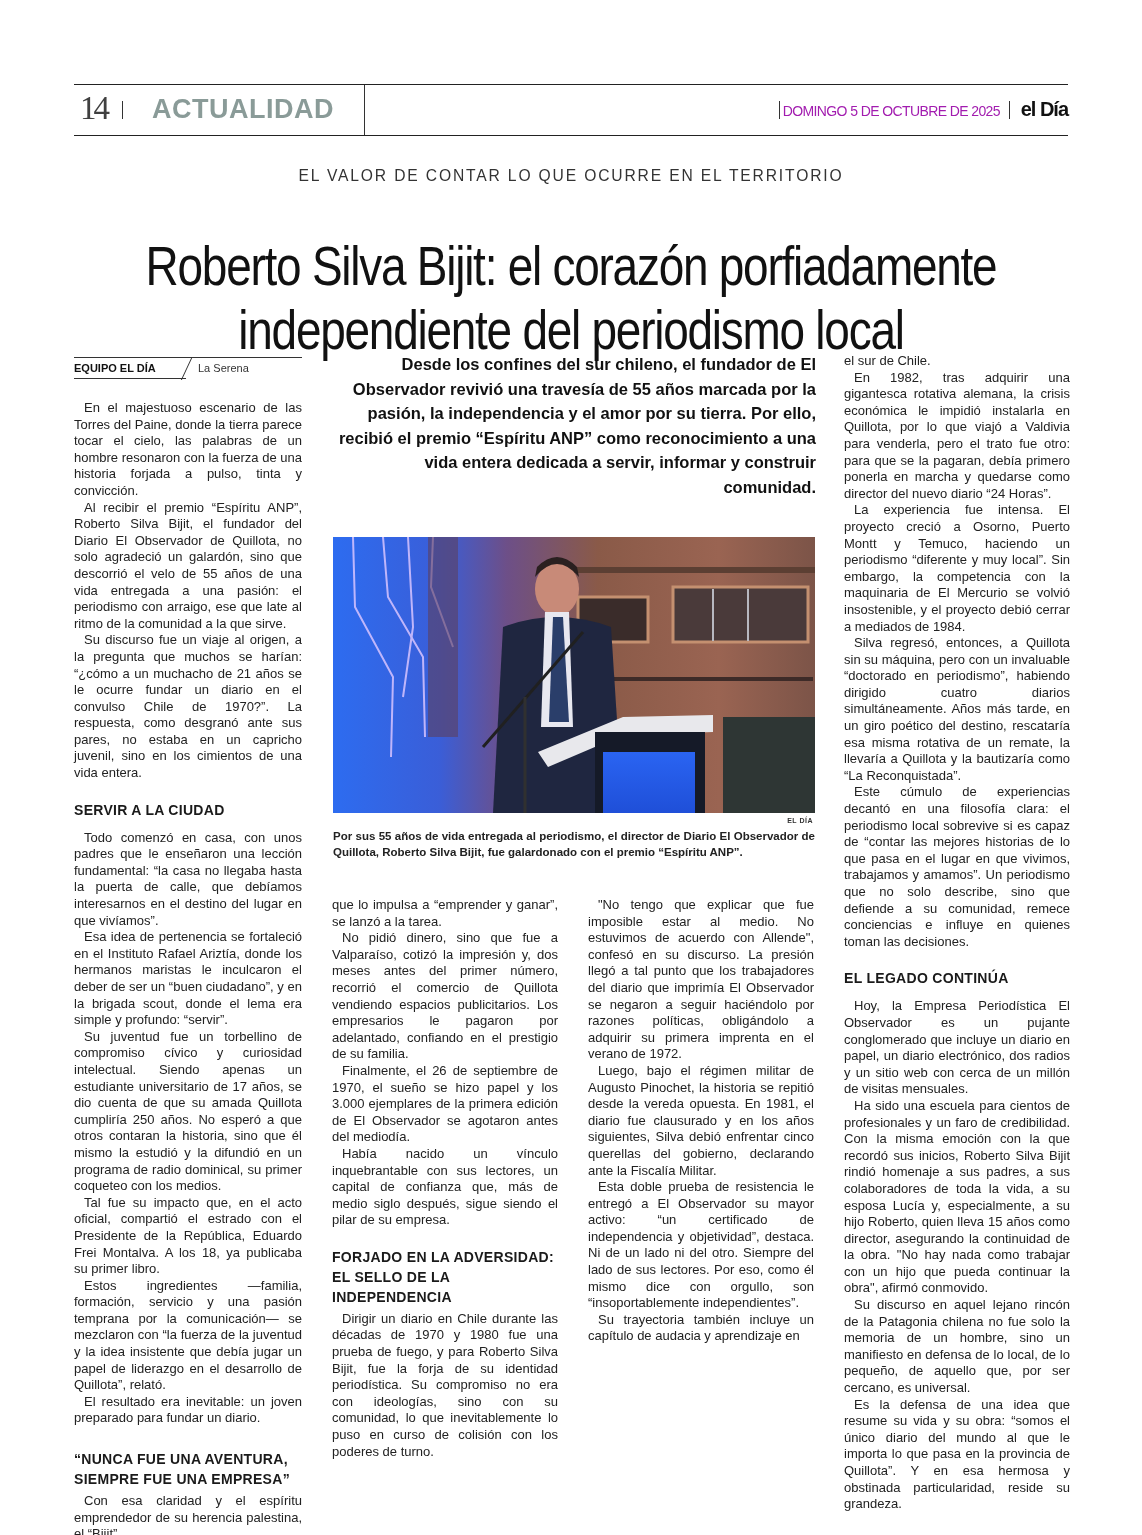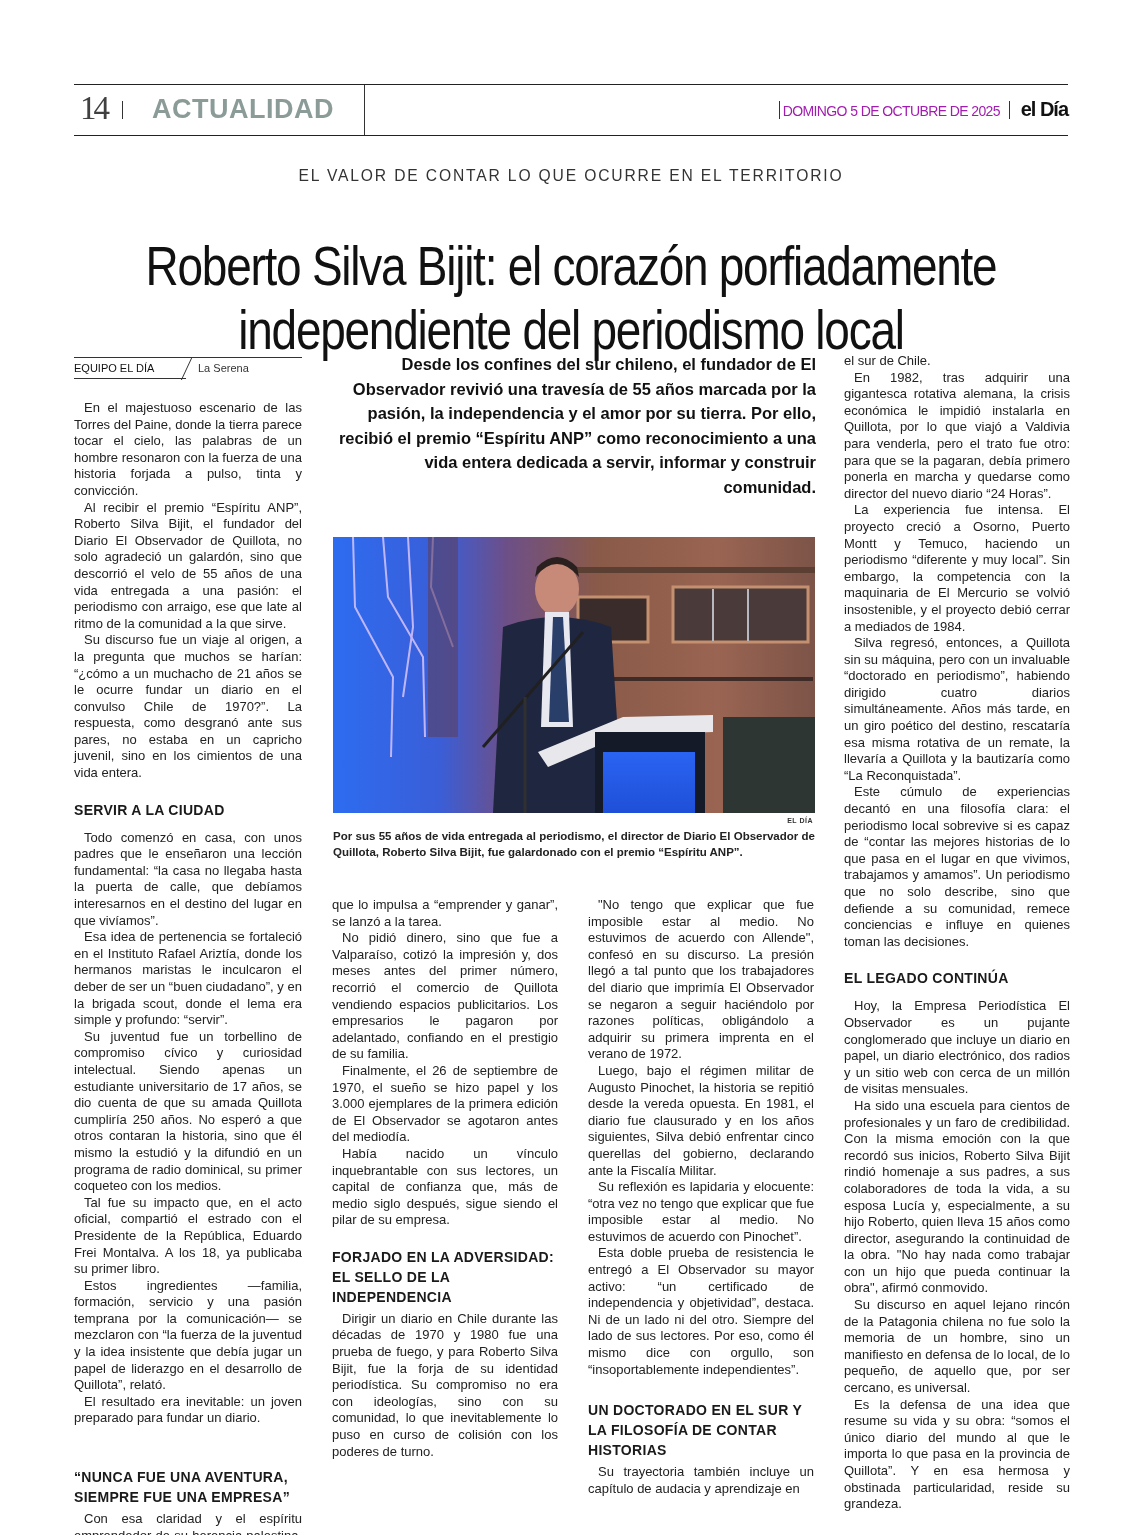--- a/index.html
+++ b/index.html
@@ -24,21 +24,21 @@
   .kicker { position: absolute; left: 0; width: 1142px; top: 166px; text-align: center;
             font-size: 17px; letter-spacing: 2px; color: #333; transform: scaleX(0.92); }
   .headline { position: absolute; left: 40px; width: 1062px; top: 196px; text-align: center;
               font-family: "Liberation Sans Narrow", "Liberation Sans", sans-serif;
               font-size: 56px; line-height: 64px; color: #111; letter-spacing: -1.5px;
               transform: scaleX(0.82); transform-origin: center top; font-weight: 400; }
 
   
   .byline { position: absolute; left: 74px; top: 357px; width: 228px; height: 22px;
             border-top: 1px solid #333; }
-  .byline-author { position: absolute; left: 0; top: 4px; font-size: 11px; font-weight: 400; color: #111; text-align: right; }
+  .byline-author { position: absolute; left: 0; top: 4px; font-size: 11px; font-weight: 700; color: #111; text-align: right; }
   .byline-slash { position: absolute; left: 112px; top: 0px; width: 1px; height: 22px; background: #333;
                   transform: skewX(-25deg); }
   .byline-place { position: absolute; left: 124px; top: 4px; font-size: 11px; color: #333; }
   .byline-under { position: absolute; left: 0; top: 20px; width: 112px; height: 1px; background: #333; }
 
   
   .col { position: absolute; font-size: 13px; line-height: 16.6px; color: #222; text-align: justify;
          font-family: "Liberation Sans Narrow", "Liberation Sans", sans-serif; }
   .col p { margin: 0; text-indent: 10px; }
   .col p.noindent { text-indent: 0; }
@@ -148,39 +148,37 @@
   <p>En el majestuoso escenario de las Torres del Paine, donde la tierra parece tocar el cielo, las palabras de un hombre resonaron con la fuerza de una historia forjada a pulso, tinta y convicción.</p>
   <p>Al recibir el premio “Espíritu ANP”, Roberto Silva Bijit, el fundador del Diario El Observador de Quillota, no solo agradeció un galardón, sino que descorrió el velo de 55 años de una vida entregada a una pasión: el periodismo con arraigo, ese que late al ritmo de la comunidad a la que sirve.</p>
   <p>Su discurso fue un viaje al origen, a la pregunta que muchos se harían: “¿cómo a un muchacho de 21 años se le ocurre fundar un diario en el convulso Chile de 1970?”. La respuesta, como desgranó ante sus pares, no estaba en un capricho juvenil, sino en los cimientos de una vida entera.</p>
   <h3>SERVIR A LA CIUDAD</h3>
   <p>Todo comenzó en casa, con unos padres que le enseñaron una lección fundamental: “la casa no llegaba hasta la puerta de calle, que debíamos interesarnos en el destino del lugar en que vivíamos”.</p>
   <p>Esa idea de pertenencia se fortaleció en el Instituto Rafael Ariztía, donde los hermanos maristas le inculcaron el deber de ser un “buen ciudadano”, y en la brigada scout, donde el lema era simple y profundo: “servir”.</p>
   <p>Su juventud fue un torbellino de compromiso cívico y curiosidad intelectual. Siendo apenas un estudiante universitario de 17 años, se dio cuenta de que su amada Quillota cumpliría 250 años. No esperó a que otros contaran la historia, sino que él mismo la estudió y la difundió en un programa de radio dominical, su primer coqueteo con los medios.</p>
   <p>Tal fue su impacto que, en el acto oficial, compartió el estrado con el Presidente de la República, Eduardo Frei Montalva. A los 18, ya publicaba su primer libro.</p>
   <p>Estos ingredientes —familia, formación, servicio y una pasión temprana por la comunicación— se mezclaron con “la fuerza de la juventud y la idea insistente que debía jugar un papel de liderazgo en el desarrollo de Quillota”, relató.</p>
   <p>El resultado era inevitable: un joven preparado para fundar un diario.</p>
-  <h3 style="margin-top:40px; margin-bottom:4px;">“NUNCA FUE UNA AVENTURA, SIEMPRE FUE UNA EMPRESA”</h3>
+  <h3 style="margin-top:22px; margin-bottom:4px;">“NUNCA FUE UNA AVENTURA, SIEMPRE FUE UNA EMPRESA”</h3>
   <p>Con esa claridad y el espíritu emprendedor de su herencia palestina, el “Bijit”</p>
 </div>
 
 <div class="col col2">
   <p class="noindent">que lo impulsa a “emprender y ganar”, se lanzó a la tarea.</p>
   <p>No pidió dinero, sino que fue a Valparaíso, cotizó la impresión y, dos meses antes del primer número, recorrió el comercio de Quillota vendiendo espacios publicitarios. Los empresarios le pagaron por adelantado, confiando en el prestigio de su familia.</p>
   <p>Finalmente, el 26 de septiembre de 1970, el sueño se hizo papel y los 3.000 ejemplares de la primera edición de El Observador se agotaron antes del mediodía.</p>
   <p>Había nacido un vínculo inquebrantable con sus lectores, un capital de confianza que, más de medio siglo después, sigue siendo el pilar de su empresa.</p>
   <h3 style="margin-bottom:4px;">FORJADO EN LA ADVERSIDAD: EL SELLO DE LA INDEPENDENCIA</h3>
   <p>Dirigir un diario en Chile durante las décadas de 1970 y 1980 fue una prueba de fuego, y para Roberto Silva Bijit, fue la forja de su identidad periodística. Su compromiso no era con ideologías, sino con su comunidad, lo que inevitablemente lo puso en curso de colisión con los poderes de turno.</p>
 </div>
 
 <div class="col col3">
   <p>"No tengo que explicar que fue imposible estar al medio. No estuvimos de acuerdo con Allende", confesó en su discurso. La presión llegó a tal punto que los trabajadores del diario que imprimía El Observador se negaron a seguir haciéndolo por razones políticas, obligándolo a adquirir su primera imprenta en el verano de 1972.</p>
   <p>Luego, bajo el régimen militar de Augusto Pinochet, la historia se repitió desde la vereda opuesta. En 1981, el diario fue clausurado y en los años siguientes, Silva debió enfrentar cinco querellas del gobierno, declarando ante la Fiscalía Militar.</p>
-  <p>Su reflexión es lapidaria y elocuente: “otra vez no tengo que explicar que fue imposible estar al medio. No estuvimos de acuerdo con Pinochet”.</p>
   <p>Esta doble prueba de resistencia le entregó a El Observador su mayor activo: “un certificado de independencia y objetividad”, destaca. Ni de un lado ni del otro. Siempre del lado de sus lectores. Por eso, como él mismo dice con orgullo, son “insoportablemente independientes”.</p>
-  <h3 style="margin-top:22px; margin-bottom:4px;">UN DOCTORADO EN EL SUR Y LA FILOSOFÍA DE CONTAR HISTORIAS</h3>
   <p>Su trayectoria también incluye un capítulo de audacia y aprendizaje en</p>
 </div>
 
 <div class="col col4">
   <p class="noindent">el sur de Chile.</p>
   <p>En 1982, tras adquirir una gigantesca rotativa alemana, la crisis económica le impidió instalarla en Quillota, por lo que viajó a Valdivia para venderla, pero el trato fue otro: para que se la pagaran, debía primero ponerla en marcha y quedarse como director del nuevo diario “24 Horas”.</p>
   <p>La experiencia fue intensa. El proyecto creció a Osorno, Puerto Montt y Temuco, haciendo un periodismo “diferente y muy local”. Sin embargo, la competencia con la maquinaria de El Mercurio se volvió insostenible, y el proyecto debió cerrar a mediados de 1984.</p>
   <p>Silva regresó, entonces, a Quillota sin su máquina, pero con un invaluable “doctorado en periodismo”, habiendo dirigido cuatro diarios simultáneamente. Años más tarde, en un giro poético del destino, rescataría esa misma rotativa de un remate, la llevaría a Quillota y la bautizaría como “La Reconquistada”.</p>
   <p>Este cúmulo de experiencias decantó en una filosofía clara: el periodismo local sobrevive si es capaz de “contar las mejores historias de lo que pasa en el lugar en que vivimos, trabajamos y amamos”. Un periodismo que no solo describe, sino que defiende a su comunidad, remece conciencias e influye en quienes toman las decisiones.</p>
   <h3>EL LEGADO CONTINÚA</h3>

